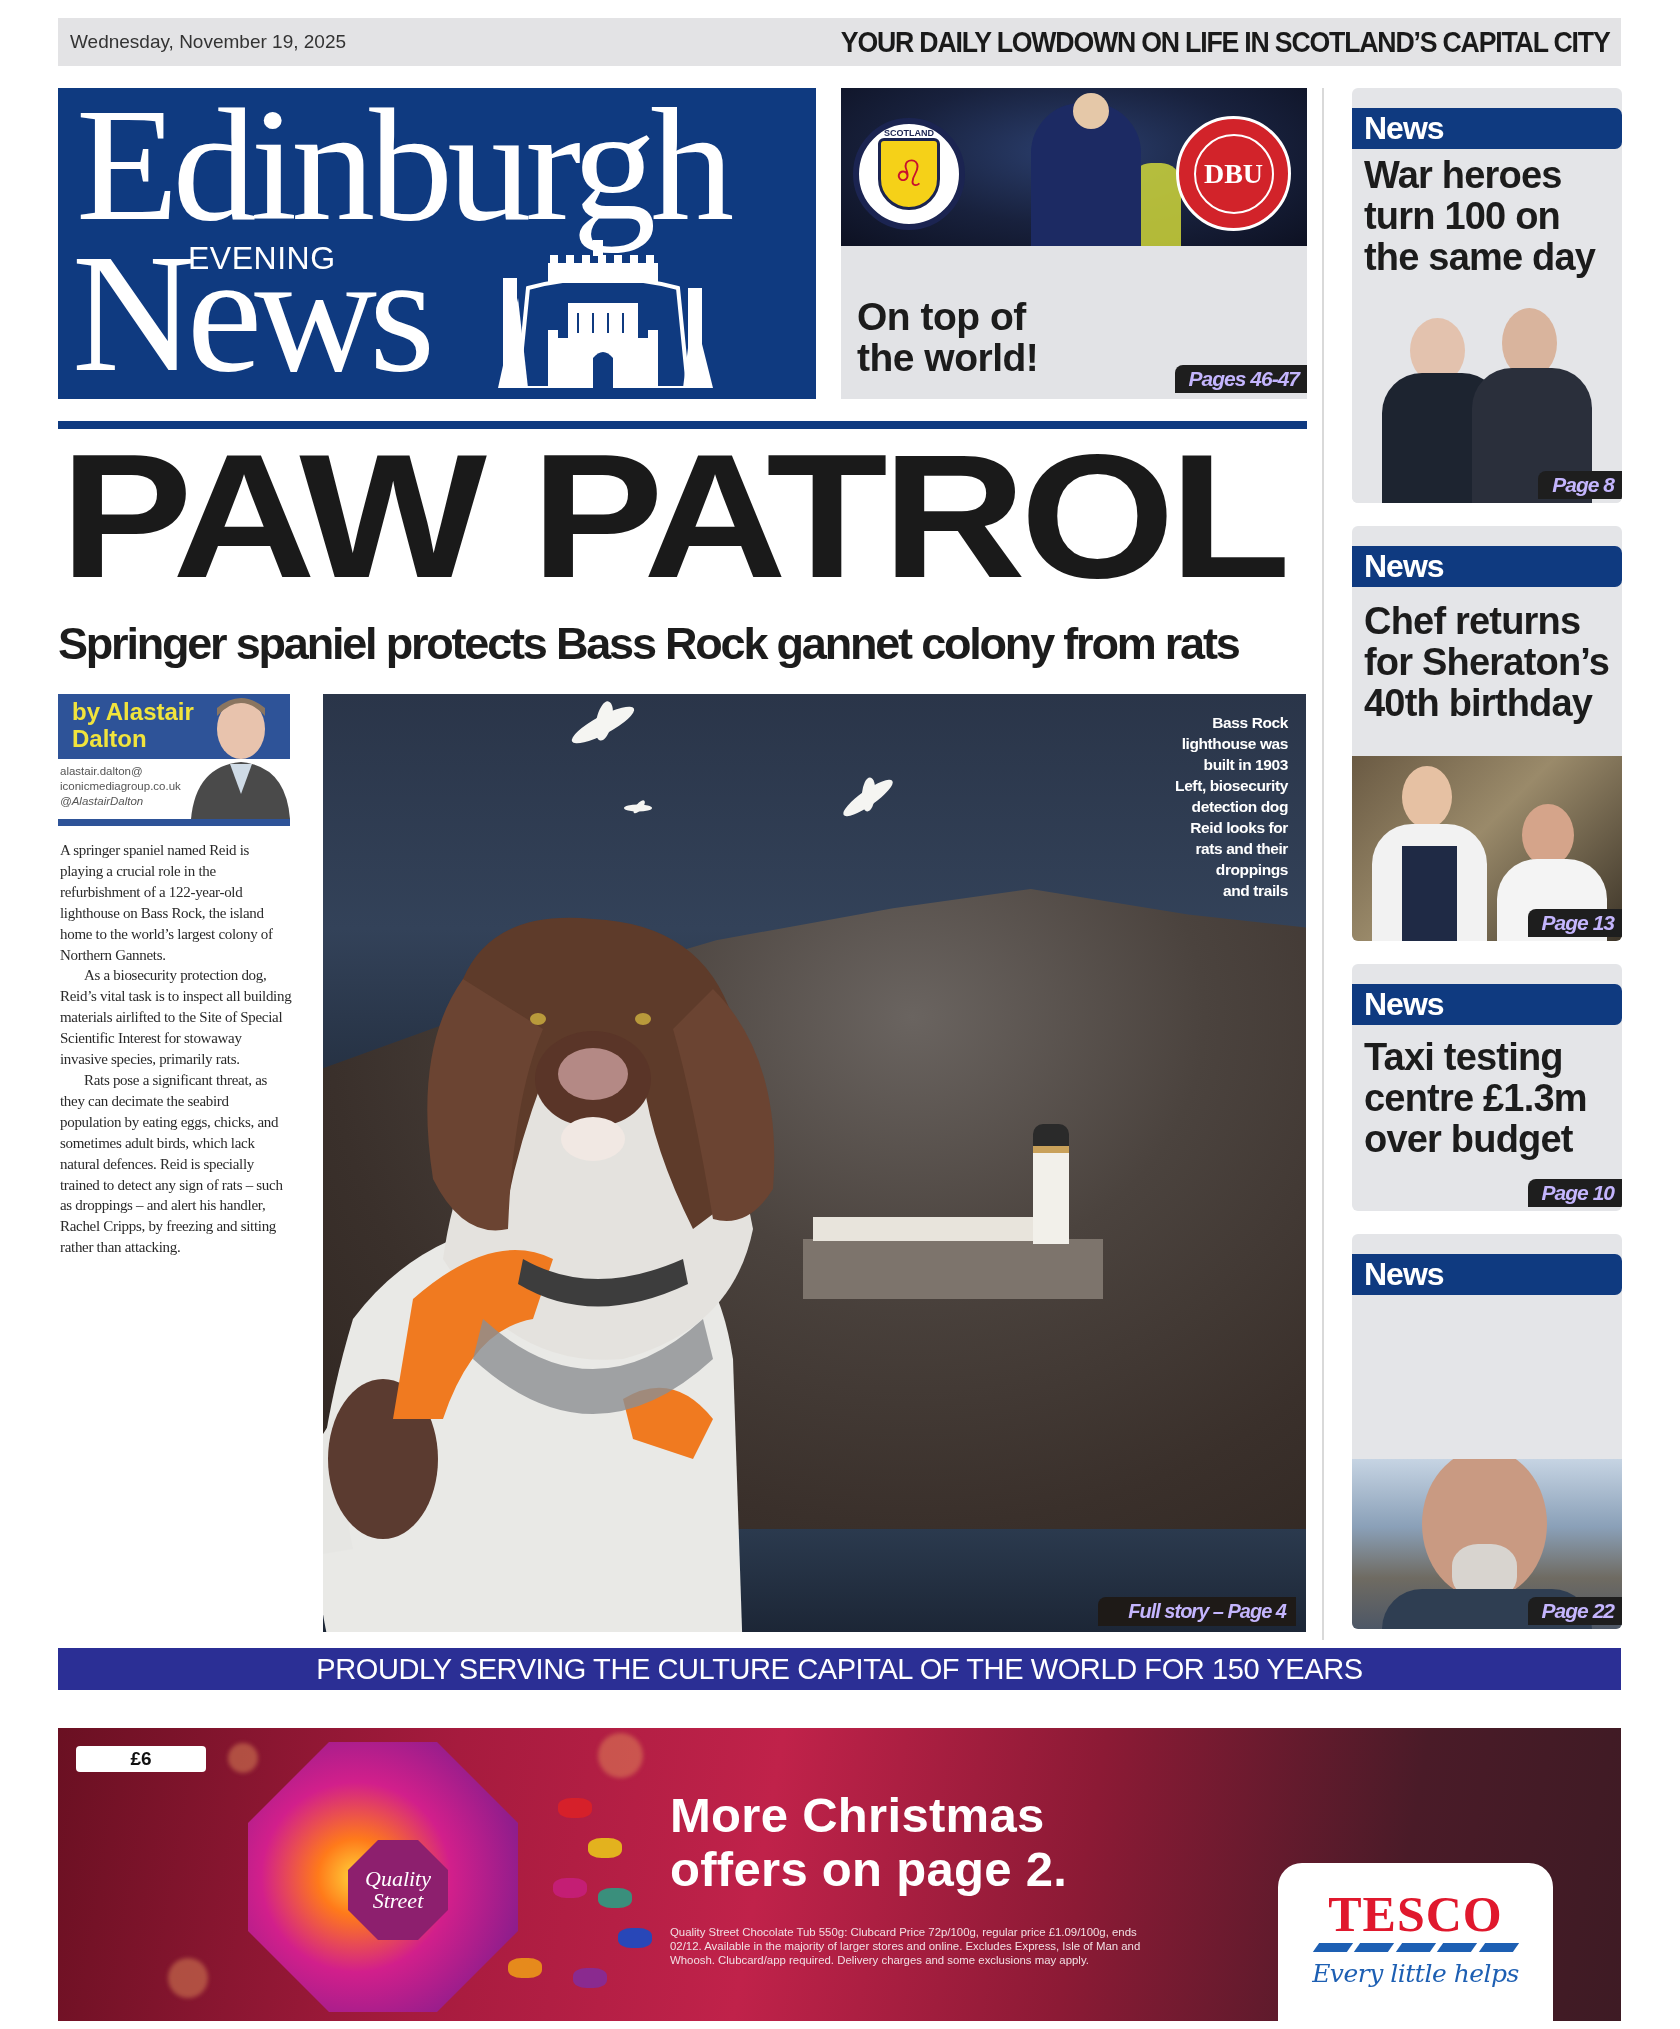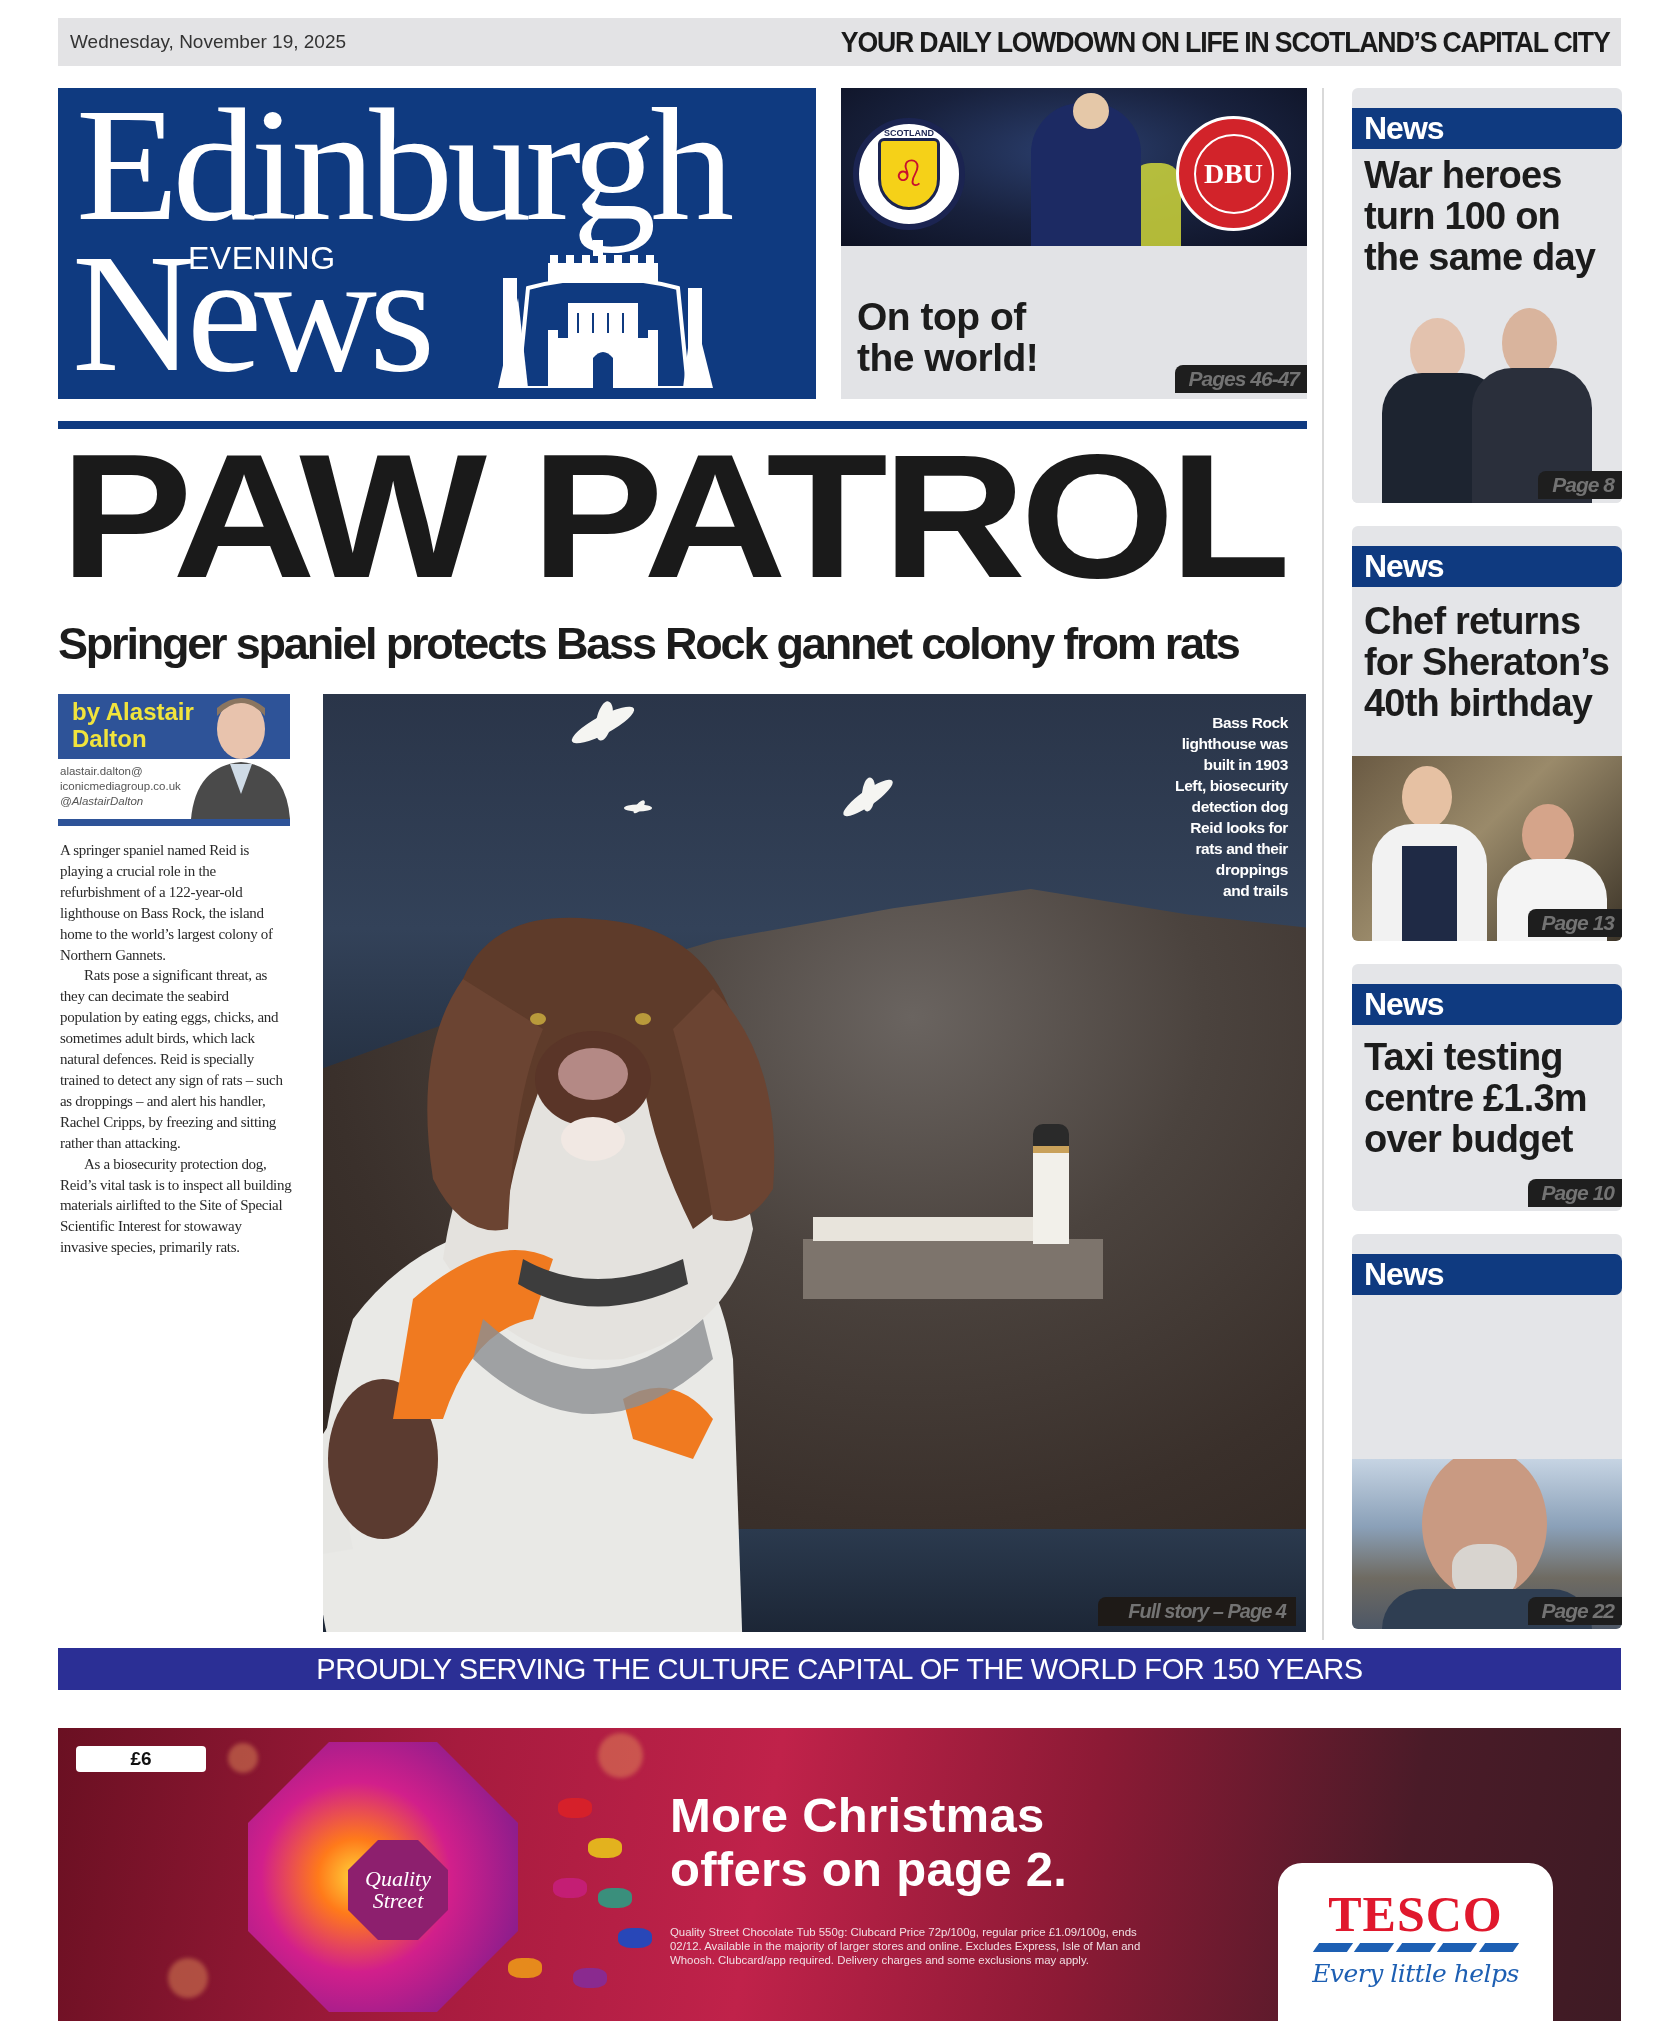--- a/index.html
+++ b/index.html
@@ -23,21 +23,21 @@
   .teaser-photo { position: absolute; left: 0; top: 0; width: 466px; height: 158px; background: radial-gradient(ellipse at 50% 40%, #2b3f6e 0%, #18213d 55%, #0d1122 100%); overflow: hidden; }
   .teaser-photo .ref { position: absolute; left: 290px; top: 75px; width: 50px; height: 90px; background: #cfd63a; border-radius: 20px 20px 4px 4px; opacity: .85; }
   .teaser-photo .players { position: absolute; left: 190px; top: 15px; width: 110px; height: 180px; background: #1c2a63; border-radius: 50px 50px 10px 10px; }
   .teaser-photo .head { position: absolute; left: 232px; top: 5px; width: 36px; height: 36px; background: #e5c8a8; border-radius: 50%; }
   .crest-sco { position: absolute; left: 12px; top: 30px; width: 112px; height: 112px; border-radius: 50%; background: #fff; border: 6px solid #1b2451; display: flex; align-items: center; justify-content: center; }
   .crest-sco .shield { width: 62px; height: 72px; background: #f5d118; border-radius: 6px 6px 31px 31px; border: 3px solid #1b2451; display:flex; align-items:center; justify-content:center; color:#c8102e; font-size: 36px; font-weight: 700; }
   .crest-sco .txt { position: absolute; top: 4px; font-size: 9px; font-weight: 700; color: #1b2451; }
   .crest-dbu { position: absolute; left: 335px; top: 28px; width: 115px; height: 115px; border-radius: 50%; background: #d2232a; border: 3px solid #fff; display: flex; align-items: center; justify-content: center; }
   .crest-dbu .inner { width: 80px; height: 80px; border-radius: 50%; border: 2px solid #fff; display:flex; align-items:center; justify-content:center; color: #fff; font-family: "Liberation Serif", serif; font-weight: 700; font-size: 28px; }
   .teaser-title { position: absolute; left: 16px; top: 208px; font-size: 39px; font-weight: 700; line-height: 41px; color: #1c1c1c; letter-spacing: -0.5px; }
-  .page-tag { background: #1e1e1e; color: #737373; font-weight: 700; font-style: italic; font-size: 21px; letter-spacing: -1px; padding: 2px 8px 2px 14px; border-radius: 8px 0 0 0; white-space: nowrap; }
+  .page-tag { background: #1e1e1e; color: #c4b5fd; font-weight: 700; font-style: italic; font-size: 21px; letter-spacing: -1px; padding: 2px 8px 2px 14px; border-radius: 8px 0 0 0; white-space: nowrap; }
   .teaser .page-tag { position: absolute; right: 0; bottom: 6px; }
 
   
   .vrule { position: absolute; left: 1322px; top: 88px; width: 2px; height: 1552px; background: #d9d9d9; }
   .side-card { position: absolute; left: 1352px; width: 270px; background: #e4e5e8; border-radius: 6px; overflow: hidden; }
   .side-card .label { margin-top: 20px; height: 41px; background: #0f3a80; border-radius: 0 7px 7px 0; color: #fff; font-weight: 700; font-size: 32px; line-height: 41px; padding-left: 12px; letter-spacing: -1px; }
   .side-card .hed { padding: 6px 10px 0 12px; font-size: 38px; font-weight: 700; line-height: 41px; color: #1c1c1c; letter-spacing: -0.8px; }
   .side-card .photo { position: absolute; left: 0; width: 270px; overflow: hidden; }
   .side-card .page-tag { position: absolute; right: 0; bottom: 4px; }
 
@@ -259,22 +259,22 @@
     <ellipse cx="55" cy="35" rx="24" ry="30" fill="#e8c3ad"></ellipse>
     <path d="M31 22 Q55 -4 79 22 L79 14 Q55 -6 31 14 Z" fill="#8a7560"></path>
     <path d="M5 125 Q10 72 55 68 Q100 72 104 125 Z" fill="#4a4a4a"></path>
     <path d="M44 70 L55 100 L66 70 Z" fill="#cfdbe6"></path>
   </svg>
   <div class="bottom-bar"></div>
 </div>
 
 <div class="bodycopy">
   <p>A springer spaniel named Reid is playing a crucial role in the refurbishment of a 122-year-old lighthouse on Bass Rock, the island home to the world’s largest colony of Northern Gannets.</p>
+  <p>As a biosecurity protection dog, Reid’s vital task is to inspect all building materials airlifted to the Site of Special Scientific Interest for stowaway invasive species, primarily rats.</p>
   <p>Rats pose a significant threat, as they can decimate the seabird population by eating eggs, chicks, and sometimes adult birds, which lack natural defences. Reid is specially trained to detect any sign of rats – such as droppings – and alert his handler, Rachel Cripps, by freezing and sitting rather than attacking.</p>
-  <p>As a biosecurity protection dog, Reid’s vital task is to inspect all building materials airlifted to the Site of Special Scientific Interest for stowaway invasive species, primarily rats.</p>
 </div>
 
 <div class="mainphoto">
   <div class="rock"></div>
   <div class="wall"></div>
   <div class="building"></div>
   <div class="lighthouse"></div>
   <div class="sea"></div>
   <div class="gannet" style="left:245px;top:22px;"></div>
   <div class="gannet" style="left:510px;top:95px;transform:rotate(-35deg) scale(.85);"></div>

